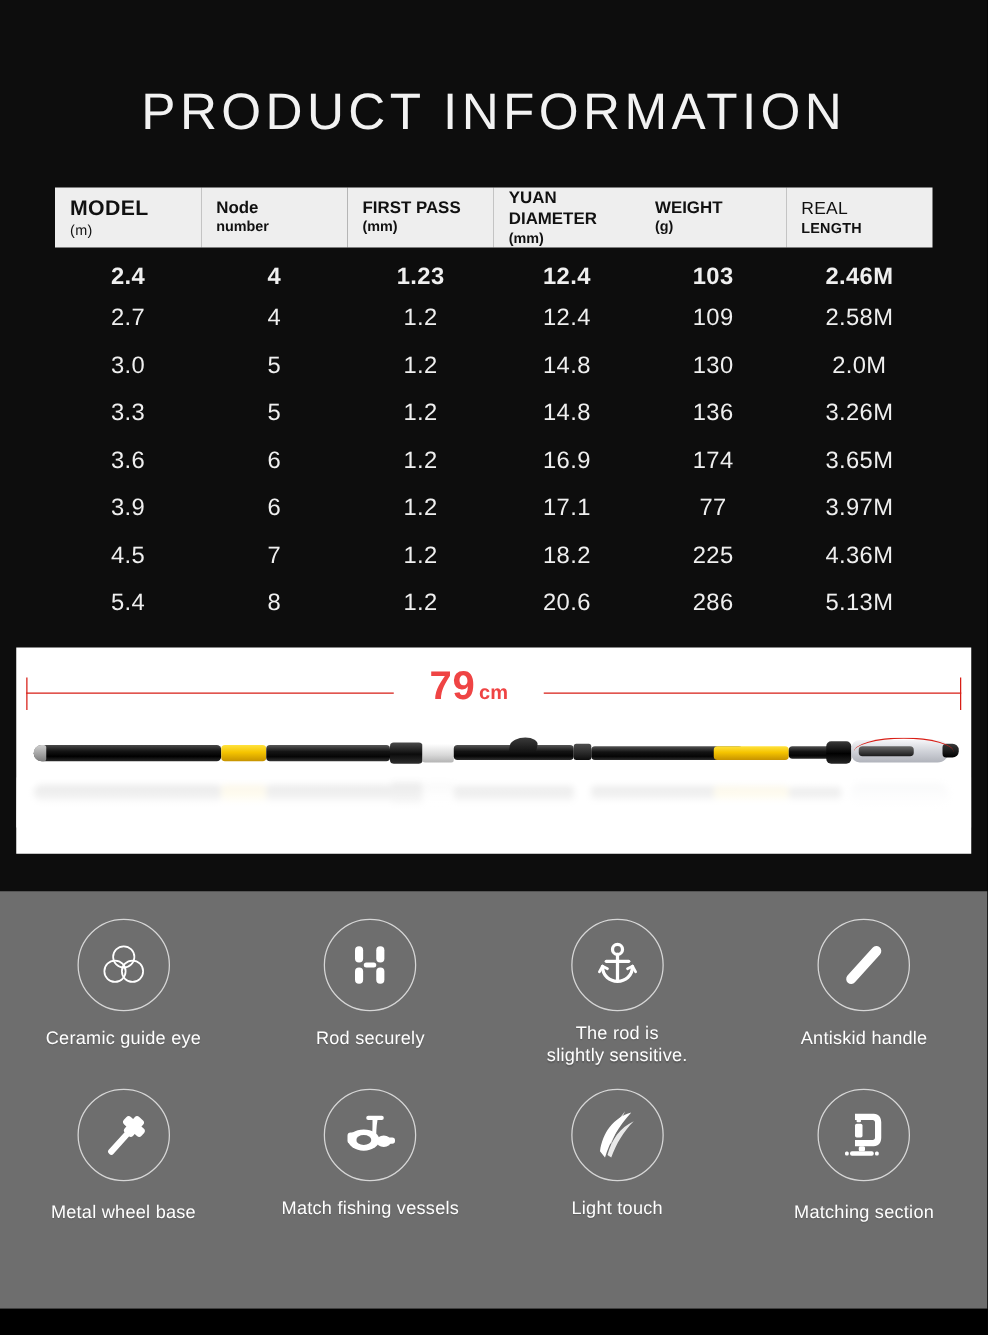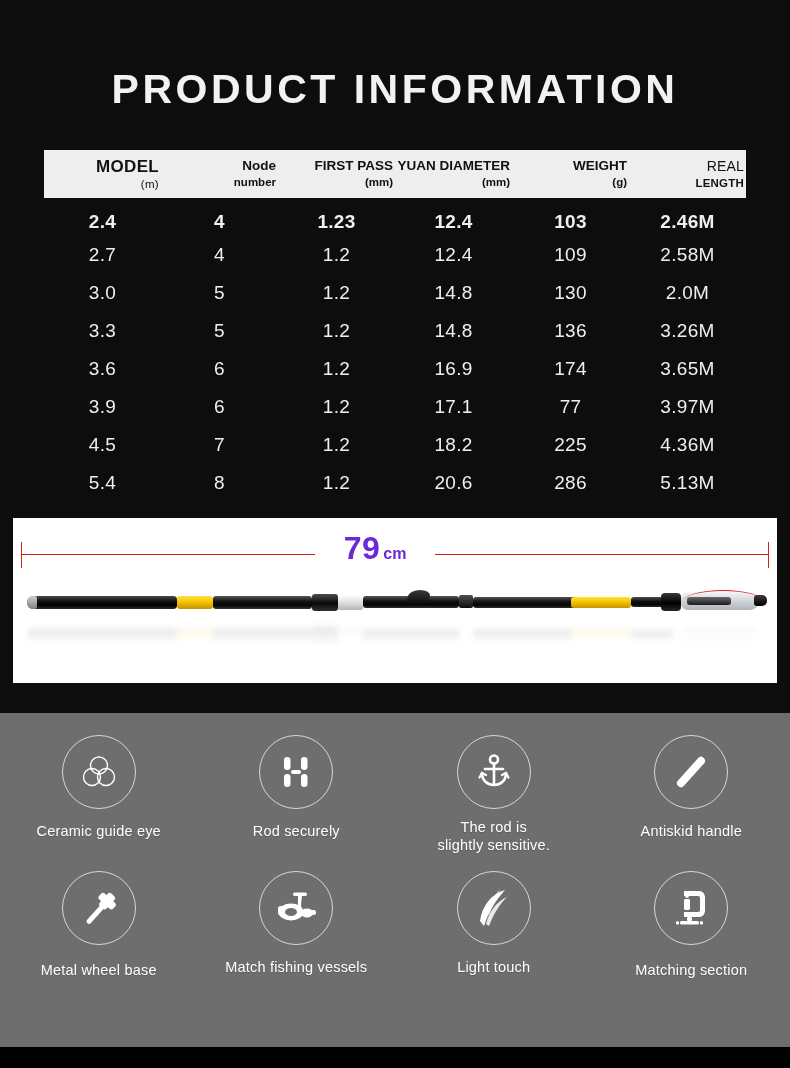--- a/index.html
+++ b/index.html
@@ -14,42 +14,42 @@
   
   .spec-section {
     position:absolute; left:0; top:0; width:790px; height:713px;
     background:#0d0d0d;
   }
   .title {
     position:absolute; left:0; top:66px; width:790px;
     text-align:center;
     color:#f2f2f2;
     font-size:41px;
-    font-weight:700;
+    font-weight:400;
     letter-spacing:3.5px;
     font-family:"Liberation Sans", sans-serif;
     white-space:nowrap;
   }
 
   
   .spec-table {
     position:absolute; left:44px; top:150px; width:702px;
     border-collapse:collapse;
     table-layout:fixed;
   }
   .spec-table thead tr { background:#eeeeee; }
   .spec-table thead th {
     height:48px;
     color:#111;
     font-size:13.5px;
     font-weight:bold;
     line-height:1.25;
-    text-align:right;
+    text-align:left;
     vertical-align:middle;
-    padding:0 2px;
+    padding:0 12px;
   }
   .spec-table thead th .sub {
     display:block;
     font-size:11.5px;
     font-weight:bold;
   }
   .spec-table thead th.model-h {
     font-size:17px; letter-spacing:.3px;
   }
   .spec-table thead th.model-h .sub { font-size:11.5px; font-weight:normal; }
@@ -79,21 +79,21 @@
     background:#d81e16;
   }
   .dim-cap-l, .dim-cap-r {
     position:absolute; top:24px; width:1px; height:26px; background:#d81e16;
   }
   .dim-cap-l { left:8px; }
   .dim-cap-r { left:755px; }
   .dim-label {
     position:absolute; left:302px; top:14px; width:120px;
     background:#fff; text-align:center;
-    color:#6d28d9;
+    color:#ef4444;
     line-height:1;
     white-space:nowrap;
   }
   .dim-label .num { font-size:32px; font-weight:bold; letter-spacing:.5px; }
   .dim-label .unit { font-size:16px; font-weight:bold; margin-left:3px; }
 
   
   .rod { position:absolute; left:14px; top:71px; width:740px; height:26px; }
   .rod-seg { position:absolute; border-radius:3px; }
   .rod-grip {

